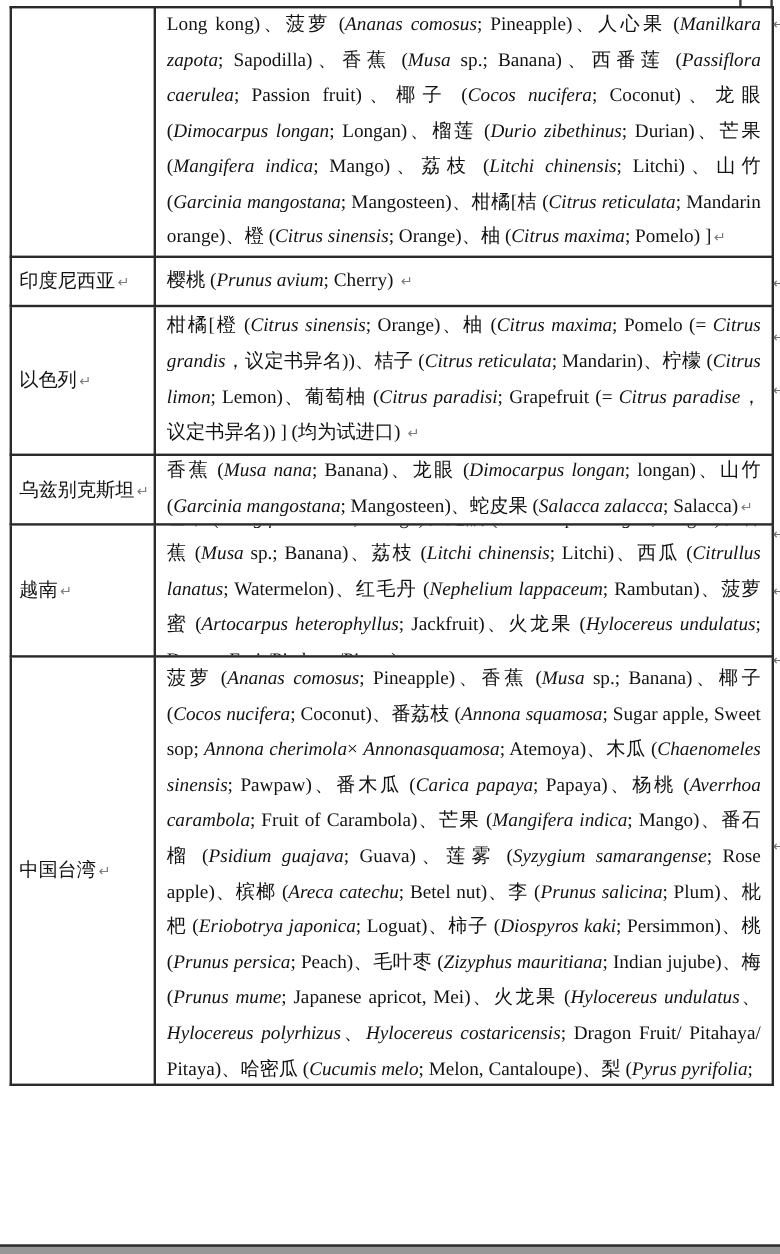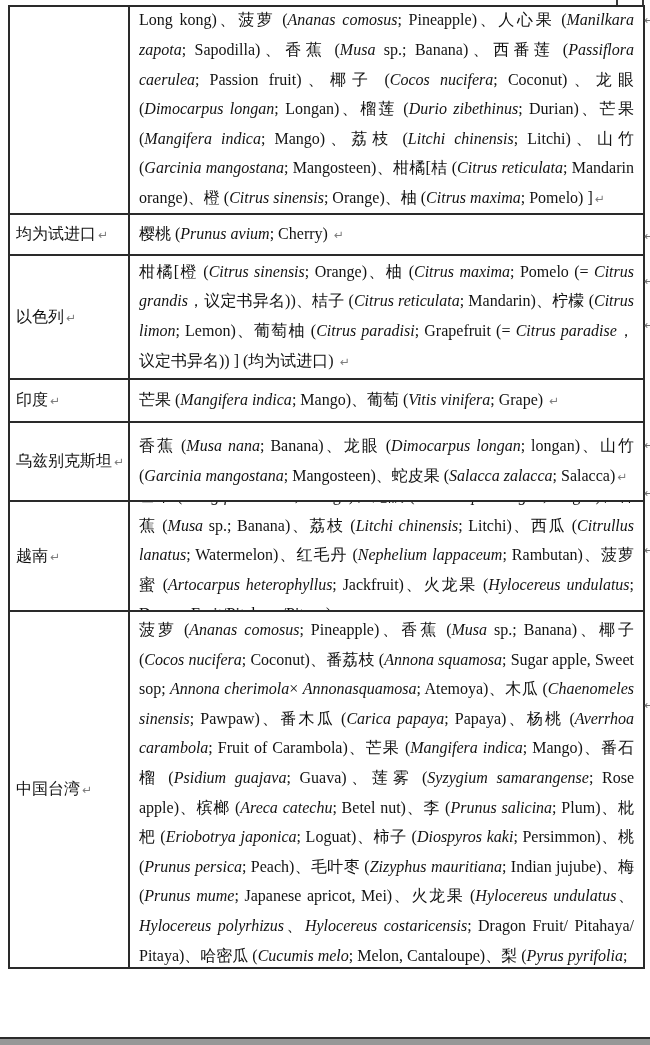--- a/index.html
+++ b/index.html
@@ -62,54 +62,44 @@
       <span class="country"></span>
     </td>
     <td class="fc">
       <div class="fwrap" style="height: 206px;">
         <div class="ftext"><span>Long kong)、菠萝 (</span><span class="it">Ananas comosus</span><span>; Pineapple)、人心果 (</span><span class="it">Manilkara zapota</span><span>; Sapodilla)、香蕉 (</span><span class="it">Musa</span><span> sp.; Banana)、西番莲 (</span><span class="it">Passiflora caerulea</span><span>; Passion fruit)、椰子 (</span><span class="it">Cocos nucifera</span><span>; Coconut)、龙眼 (</span><span class="it">Dimocarpus longan</span><span>; Longan)、榴莲 (</span><span class="it">Durio zibethinus</span><span>; Durian)、芒果 (</span><span class="it">Mangifera indica</span><span>; Mango)、荔枝 (</span><span class="it">Litchi chinensis</span><span>; Litchi)、山竹 (</span><span class="it">Garcinia mangostana</span><span>; Mangosteen)、柑橘[桔 (</span><span class="it">Citrus reticulata</span><span>; Mandarin orange)、橙 (</span><span class="it">Citrus sinensis</span><span>; Orange)、柚 (</span><span class="it">Citrus maxima</span><span>; Pomelo) ]</span><span class="pm">↵</span></div>
       </div>
     </td>
   </tr>
         <tr class="row">
     <td class="cc">
-      <span class="country">均为试进口</span><span class="pm cpm">↵</span>
+      <span class="country">印度尼西亚</span><span class="pm cpm">↵</span>
     </td>
     <td class="fc">
       <div class="fwrap" style="height: 39px;">
         <div class="ftext"><span>樱桃 (</span><span class="it">Prunus avium</span><span>; Cherry) </span><span class="pm">↵</span></div>
       </div>
     </td>
   </tr>
         <tr class="row">
     <td class="cc">
       <span class="country">以色列</span><span class="pm cpm">↵</span>
     </td>
     <td class="fc">
       <div class="fwrap" style="height: 122px;">
         <div class="ftext"><span>柑橘[橙 (</span><span class="it">Citrus sinensis</span><span>; Orange)、柚 (</span><span class="it">Citrus maxima</span><span>; Pomelo (= </span><span class="it">Citrus grandis</span><span>，议定书异名))、桔子 (</span><span class="it">Citrus reticulata</span><span>; Mandarin)、柠檬 (</span><span class="it">Citrus limon</span><span>; Lemon)、葡萄柚 (</span><span class="it">Citrus paradisi</span><span>; Grapefruit (= </span><span class="it">Citrus paradise</span><span>，议定书异名)) ] (均为试进口) </span><span class="pm">↵</span></div>
       </div>
     </td>
   </tr>
         <tr class="row">
     <td class="cc">
-      <span class="country">印度</span><span class="pm cpm">↵</span>
-    </td>
-    <td class="fc">
-      <div class="fwrap" style="height: 41px;">
-        <div class="ftext"><span>芒果 (</span><span class="it">Mangifera indica</span><span>; Mango)、葡萄 (</span><span class="it">Vitis vinifera</span><span>; Grape) </span><span class="pm">↵</span></div>
-      </div>
-    </td>
-  </tr>
-        <tr class="row">
-    <td class="cc">
       <span class="country">乌兹别克斯坦</span><span class="pm cpm">↵</span>
     </td>
     <td class="fc">
-      <div class="fwrap" style="height: 77px;">
+      <div class="fwrap" style="height: 56px;">
         <div class="ftext"><span>香蕉 (</span><span class="it">Musa nana</span><span>; Banana)、龙眼 (</span><span class="it">Dimocarpus longan</span><span>; longan)、山竹 (</span><span class="it">Garcinia mangostana</span><span>; Mangosteen)、蛇皮果 (</span><span class="it">Salacca zalacca</span><span>; Salacca)</span><span class="pm">↵</span></div>
       </div>
     </td>
   </tr>
         <tr class="row">
     <td class="cc">
       <span class="country">越南</span><span class="pm cpm">↵</span>
     </td>
     <td class="fc">
       <div class="fwrap" style="height: 108px;">

